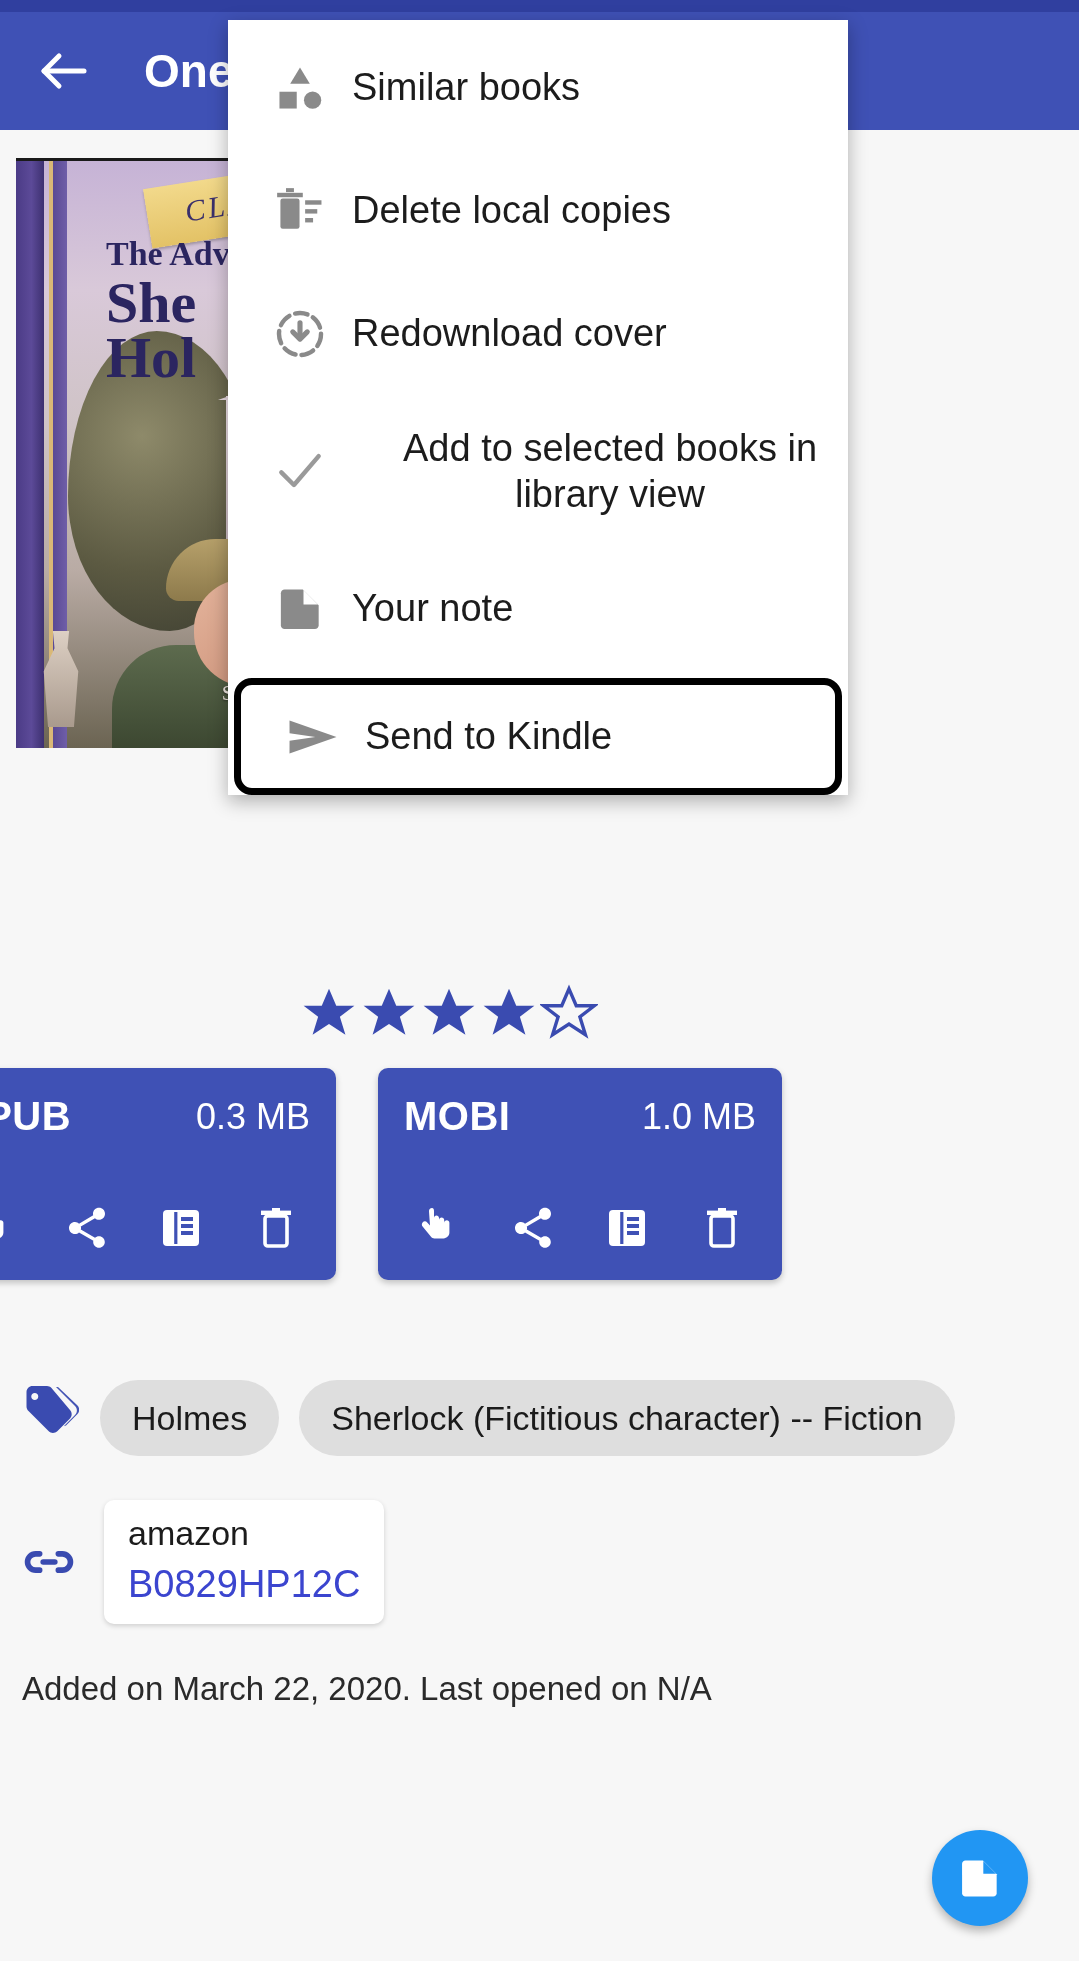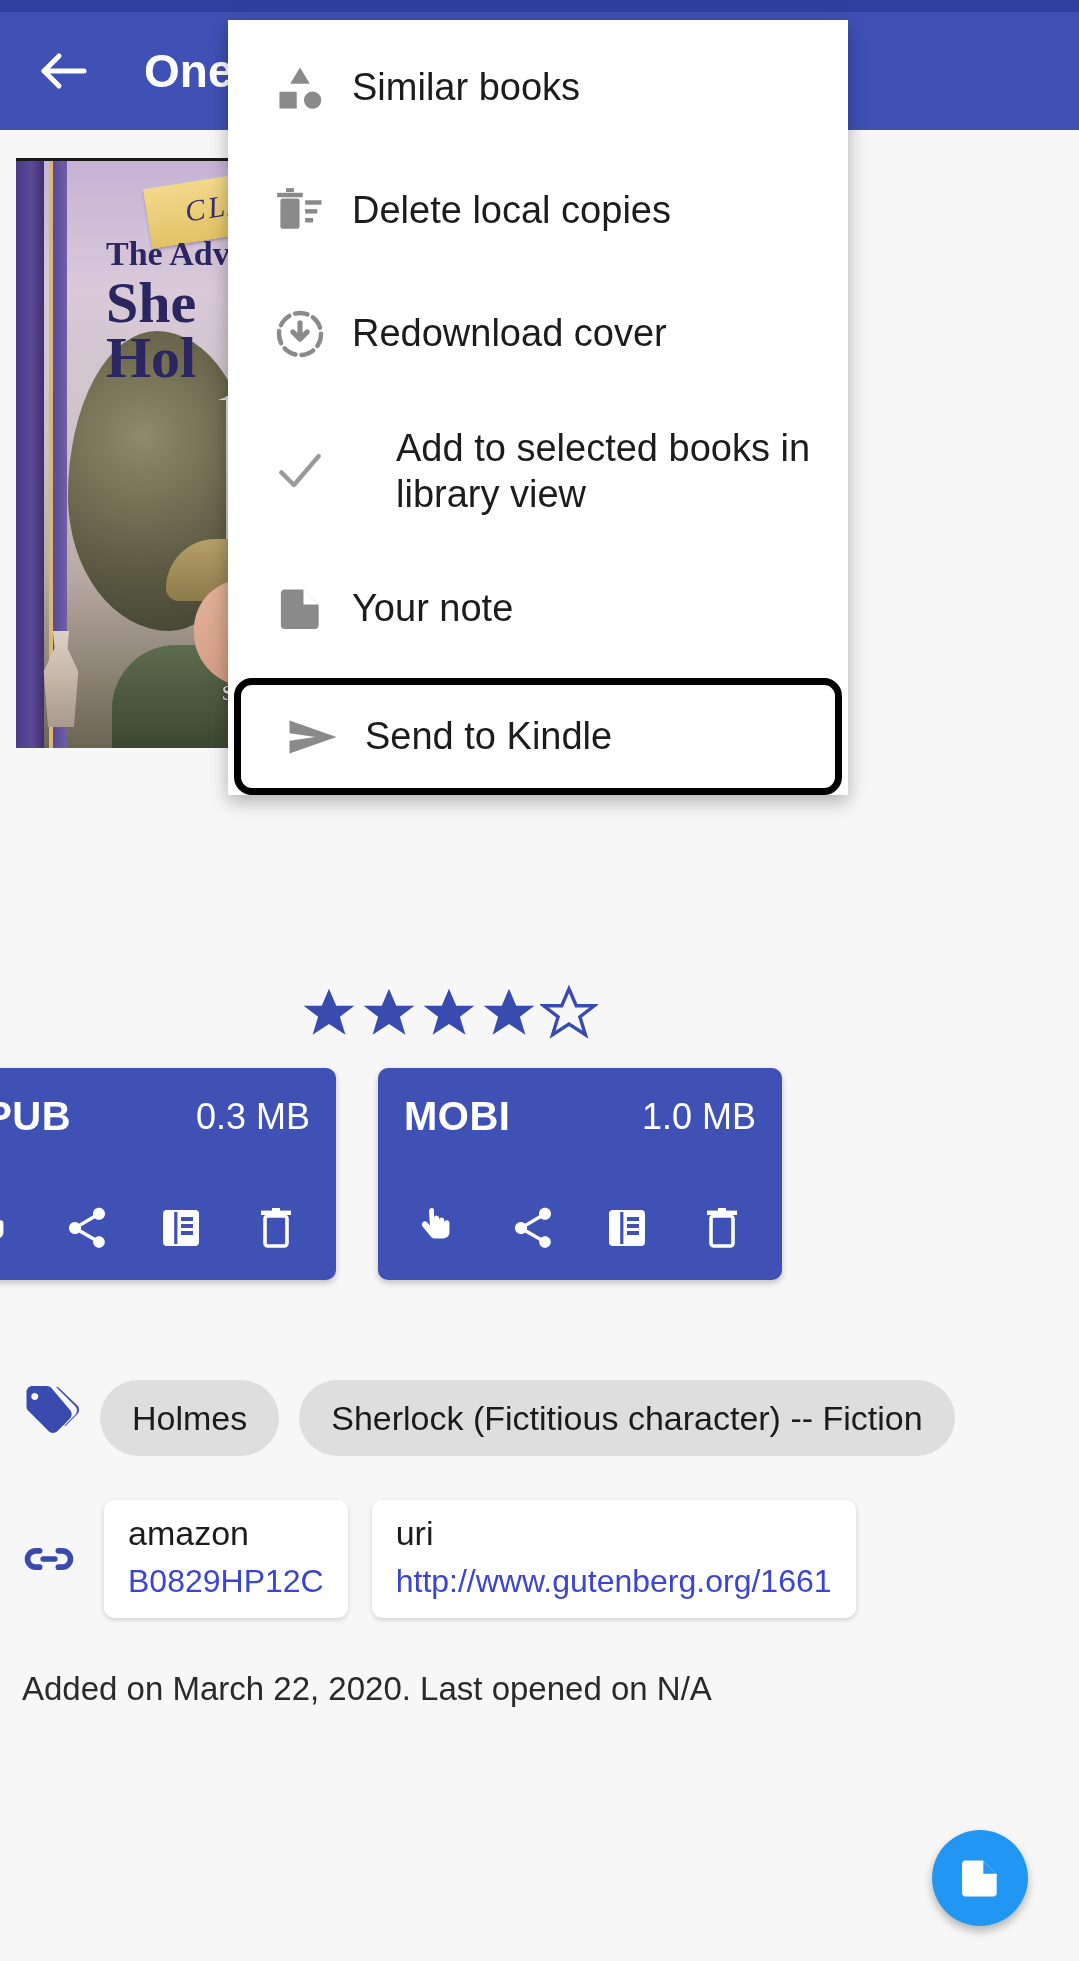--- a/index.html
+++ b/index.html
@@ -238,21 +238,21 @@
   .link-icon { width: 62px; height: 62px; flex:0 0 auto; display:flex; align-items:center; justify-content:center;}
   .id-card {
     background: #ffffff;
     border-radius: 10px;
     box-shadow: 0 2px 5px rgba(0,0,0,.16);
     padding: 14px 24px 18px 24px;
     text-align: left;
     flex: 0 0 auto;
   }
   .id-key { font-size: 34px; color: #1c1c1c; }
-  .id-val { font-size: 32px; color: #3b45cf; margin-top: 10px; white-space: nowrap; }
+  .id-val { font-size: 38px; color: #3b45cf; margin-top: 10px; white-space: nowrap; }
 
   
   .footer-note {
     position: absolute;
     left: 22px;
     top: 1670px;
     font-size: 33px;
     color: #2a2a2a;
   }
 
@@ -294,20 +294,21 @@
     flex: 0 0 auto;
     display: flex;
     align-items: center;
     justify-content: center;
   }
   .mi-label {
     font-size: 38px;
     color: #1c1c1c;
     line-height: 1.22;
     padding-left: 4px;
+    text-align: center;
   }
   .menu-item.highlight {
     margin: 8px 6px;
     border: 7px solid #000000;
     border-radius: 18px;
     min-height: 117px;
   }
 </style>
 </head>
 <body>
@@ -466,24 +467,20 @@
       <svg width="56" height="56" viewBox="0 0 24 24" fill="none" stroke="#3a4bb0" stroke-width="2.4" stroke-linecap="round">
         <path d="M9.5 12h5"></path>
         <path d="M8 8.5H6.3A3.5 3.5 0 0 0 2.8 12a3.5 3.5 0 0 0 3.5 3.5H8"></path>
         <path d="M16 8.5h1.7A3.5 3.5 0 0 1 21.2 12a3.5 3.5 0 0 1-3.5 3.5H16"></path>
       </svg>
     </div>
     <div class="id-card">
       <div class="id-key">amazon</div>
       <div class="id-val">B0829HP12C</div>
     </div>
-    <div class="id-card">
-      <div class="id-key">uri</div>
-      <div class="id-val">http://www.gutenberg.org/1661</div>
-    </div>
   </div>
 
   <div class="footer-note">Added on March 22, 2020. Last opened on N/A</div>
 
   <div class="fab">
     <svg width="50" height="50" viewBox="0 0 24 24">
       <path d="M5 3.6h8.4L20 10.2v9.1c0 .9-.7 1.6-1.6 1.6H5c-.9 0-1.6-.7-1.6-1.6V5.2c0-.9.7-1.6 1.6-1.6z" fill="#ffffff"></path>
       <path d="M13.6 3.8v6.1h6.1z" fill="#2196f3"></path>
     </svg>
   </div>

